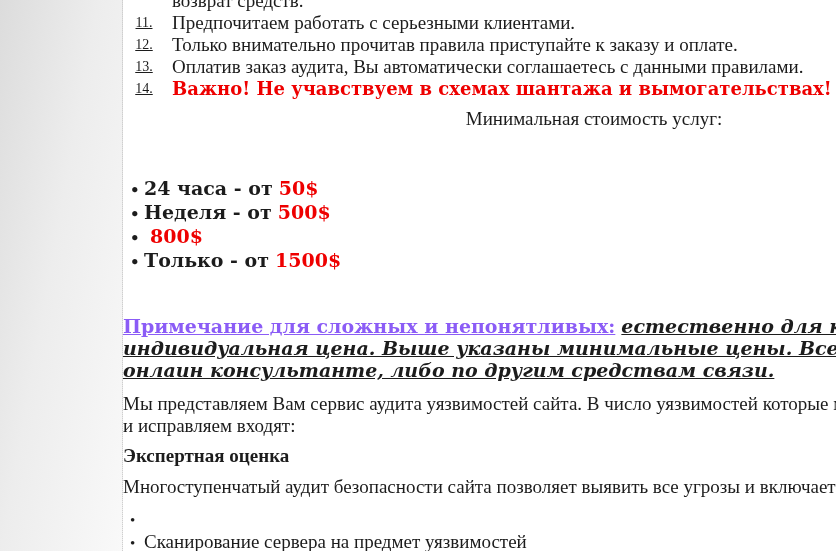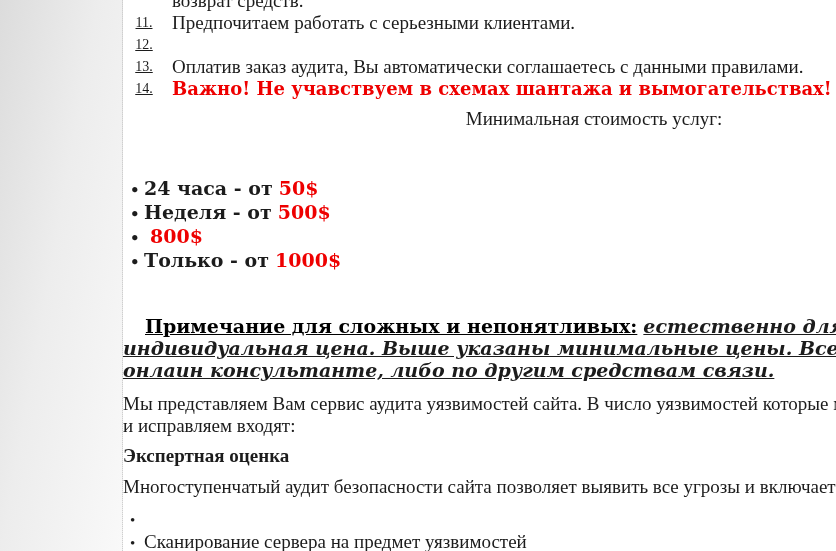--- a/index.html
+++ b/index.html
@@ -38,21 +38,21 @@
   }
   .bullet{flex:none;width:14px;font-size:15px;}
   .price-value{color:#ee0000;margin-left:6px;text-align:right;}
   .note{
     margin-top:42px;
     font-family:"DejaVu Serif", serif;font-weight:bold;
     font-size:19px;line-height:22px;
   }
   .note-line{white-space:nowrap;}
   .note-lead{
-    color:#000000;text-decoration:underline;margin-left:22px;
+    color:#8b5cf6;text-decoration:underline;
   }
   .note-italic{
     font-style:italic;text-decoration:underline;margin-left:6px;
   }
   .note-line-italic{
     font-style:italic;text-decoration:underline;white-space:nowrap;
   }
   .intro{margin-top:12px;font-size:19px;line-height:22px;}
   .intro-line{white-space:nowrap;}
   .expert-heading{
@@ -77,20 +77,21 @@
 
   <div class="cont-line">возврат средств.</div>
 
   <div>
     <div class="rule-row">
       <span class="rule-num">11.</span>
       <span class="rule-text">Предпочитаем работать с серьезными клиентами.</span>
     </div>
     <div class="rule-row">
       <span class="rule-num">12.</span>
+      <span class="rule-text">Только внимательно прочитав правила приступайте к заказу и оплате.</span>
     </div>
     <div class="rule-row">
       <span class="rule-num">13.</span>
       <span class="rule-text">Оплатив заказ аудита, Вы автоматически соглашаетесь с данными правилами.</span>
     </div>
     <div class="rule-row">
       <span class="rule-num">14.</span>
       <span class="rule-text rule-important">Важно! Не учавствуем в схемах шантажа и вымогательствах!</span>
     </div>
   </div>
@@ -108,21 +109,21 @@
       <span>Неделя - от</span>
       <span class="price-value">500$</span>
     </div>
     <div class="price-row">
       <span class="bullet">•</span>
       <span class="price-value">800$</span>
     </div>
     <div class="price-row">
       <span class="bullet">•</span>
       <span>Только - от</span>
-      <span class="price-value">1000$</span>
+      <span class="price-value">1500$</span>
     </div>
   </div>
 
   <div class="note">
     <div class="note-line">
       <span class="note-lead">Примечание для сложных и непонятливых:</span><span class="note-italic">естественно для каждого сайта</span>
     </div>
     <div class="note-line-italic">индивидуальная цена. Выше указаны минимальные цены. Все вопросы</div>
     <div class="note-line-italic">онлаин консультанте, либо по другим средствам связи.</div>
   </div>

